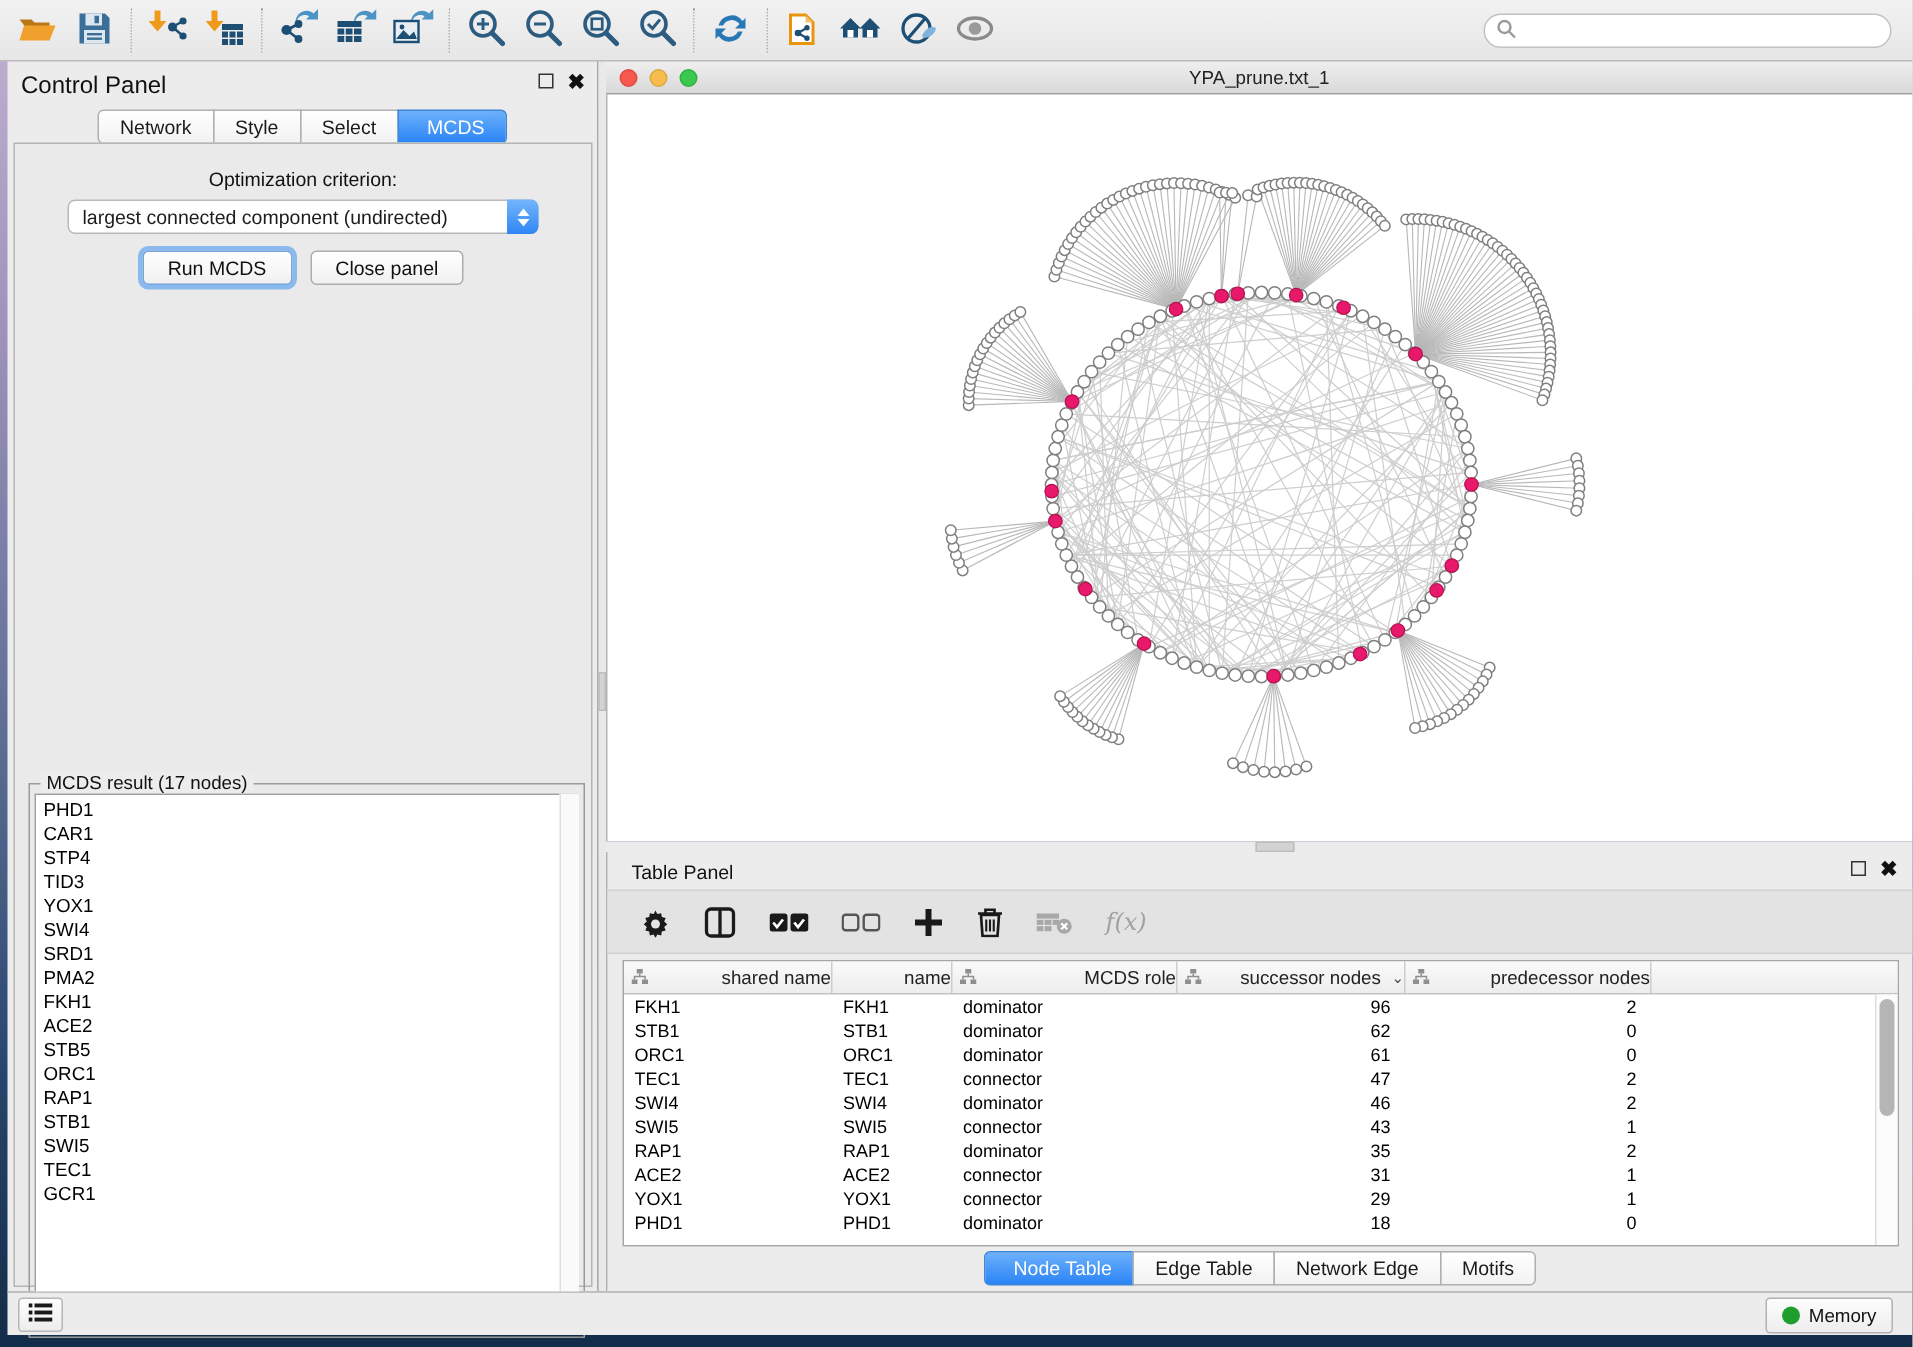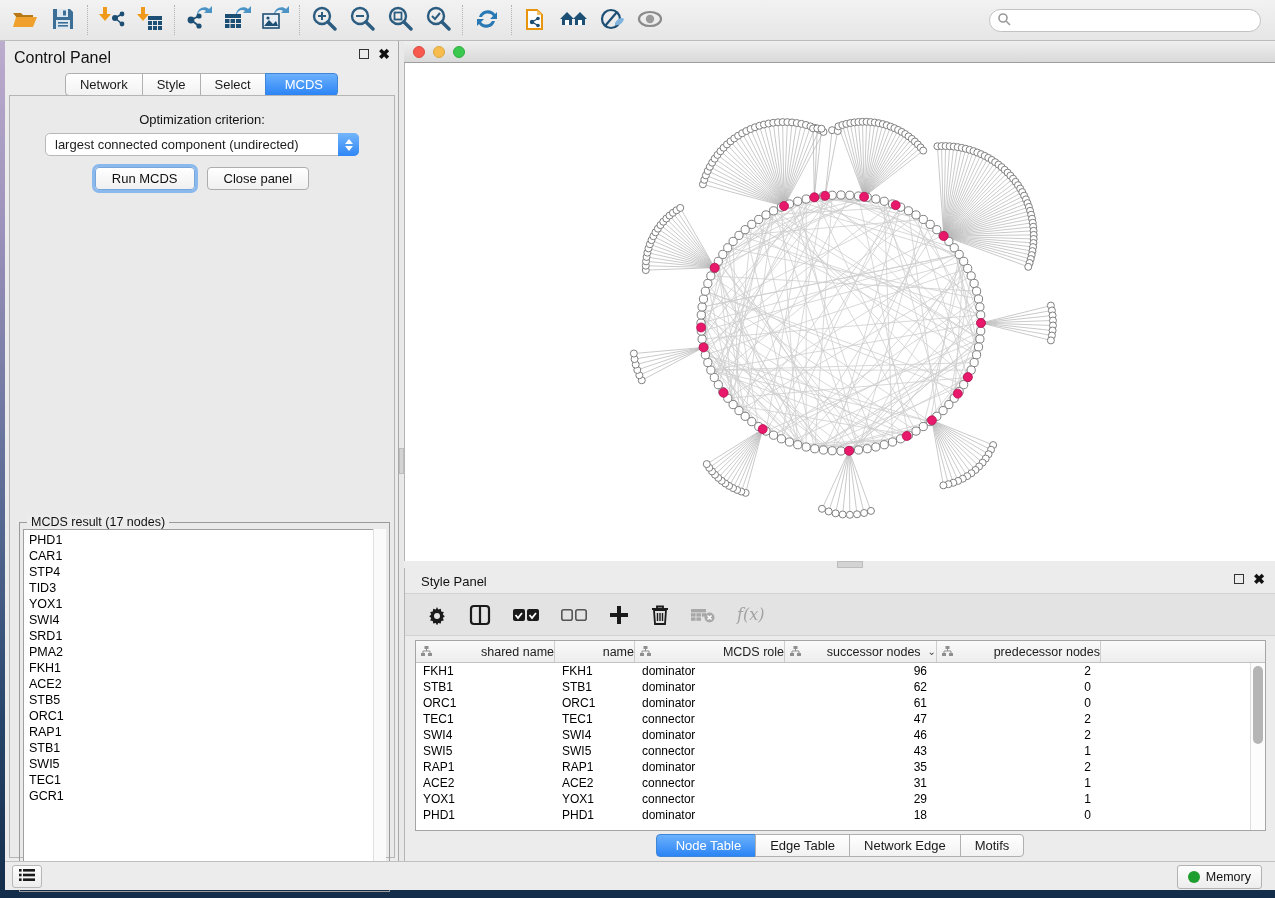--- a/index.html
+++ b/index.html
@@ -338,20 +338,21 @@
     <div class="v-grip"></div>
   </div>
 
 <div class="abs network-window">
   <div class="net-titlebar">
     <div class="lights">
       <span class="light red"></span>
       <span class="light yellow"></span>
       <span class="light green"></span>
     </div>
+    <div class="net-title">YPA_prune.txt_1</div>
   </div>
   <div class="net-canvas">
     <svg width="871" height="498" viewBox="0 0 871 498">
         <g stroke="#a6a6a6" stroke-width="0.8" opacity="0.55">
           <line x1="444.7906727341039" y1="132.25257876118124" x2="487.5374373758549" y2="140.98860980630383"></line>
           <line x1="409.76661595799845" y1="134.2672319067279" x2="305.83129197564483" y2="307.1199427436388"></line>
           <line x1="418.45334730099745" y1="386.9906817682532" x2="518.2899353209463" y2="363.5541752799933"></line>
           <line x1="470.8165842030797" y1="383.9786446244648" x2="574.896058184027" y2="243.95734610376905"></line>
           <line x1="392.73762078750735" y1="381.73523408577967" x2="298.47978489798356" y2="283.9848082669727"></line>
           <line x1="576" y1="260" x2="549.2623792124926" y2="184.76348770656344"></line>
@@ -998,21 +999,21 @@
         </g>
       </svg>
   </div>
 </div>
 
 <div class="abs h-splitter">
     <div class="h-grip"></div>
   </div>
 
 <div class="abs table-panel">
-  <div class="tp-title">Style Panel</div>
+  <div class="tp-title">Table Panel</div>
   <div class="win-icons" style="top:6px; right:10px;">
     <span class="float-ic"></span>
     <span class="close-ic">✖</span>
   </div>
   <div class="tp-toolbar">
     <span class="tp-ic">
         <svg width="20" height="20" viewBox="0 0 20 20">
           <path d="M10 2 l1.2 2.4 2.6 -.6 .4 2.6 2.6 .6 -1 2.4 2 1.8 -2 1.8 1 2.4 -2.6 .6 -.4 2.6 -2.6 -.6 -1.2 2.4 -1.2 -2.4 -2.6 .6 -.4 -2.6 -2.6 -.6 1 -2.4 -2 -1.8 2 -1.8 -1 -2.4 2.6 -.6 .4 -2.6 2.6 .6 Z" fill="#1a1a1a"></path>
           <circle cx="10" cy="11" r="3" fill="#e3e3e3"></circle>
         </svg>

